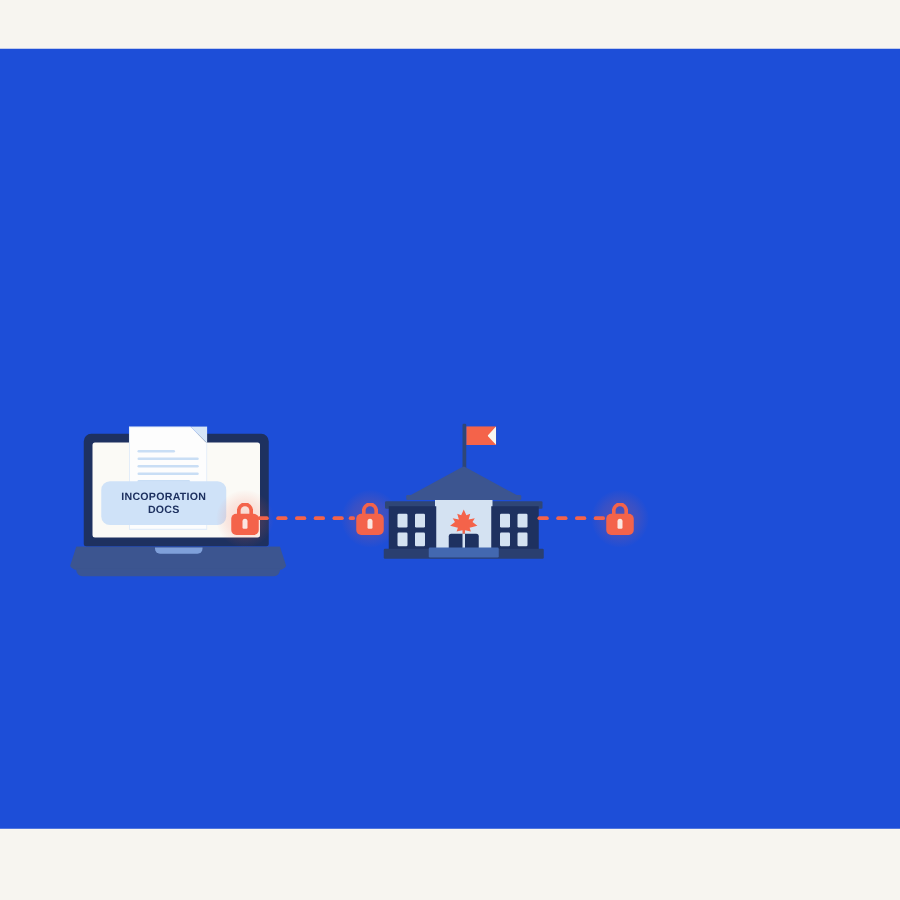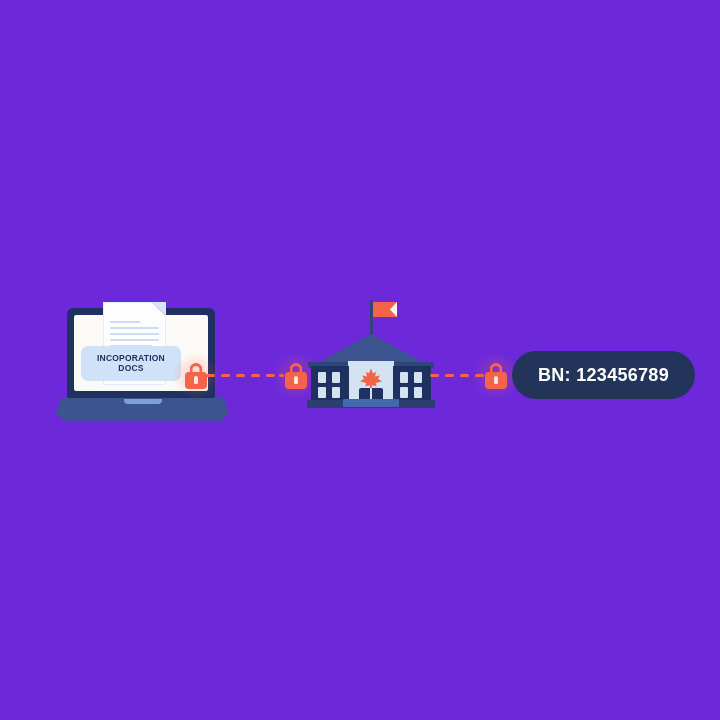--- a/index.html
+++ b/index.html
@@ -10,22 +10,23 @@
     width: 720px;
     height: 720px;
     background: #F7F5F0;
     font-family: "Liberation Sans", sans-serif;
     overflow: hidden;
   }
 
   #scene {
     position: relative;
     width: 720px;
-    height: 720px;
-    background: #6d28d9;
+    height: 624px;
+    background: #1d4ed8;
+    margin-top: 39px;
   }
 
   
   .node {
     position: absolute;
   }
 
   
   #laptop {
     left: 55px;
@@ -466,17 +467,14 @@
     <div class="link-dash" style="left:56px;width:4px"></div>
   </div>
 
   <div class="lock" id="lock-3">
     <div class="lock-glow"></div>
     <div class="lock-shackle"></div>
     <div class="lock-body"></div>
     <div class="lock-key"></div>
   </div>
 
-  <div class="node" id="bn-badge">
-    <span>BN: 123456789</span>
-  </div>
 
 </div>
 
 </body></html>

